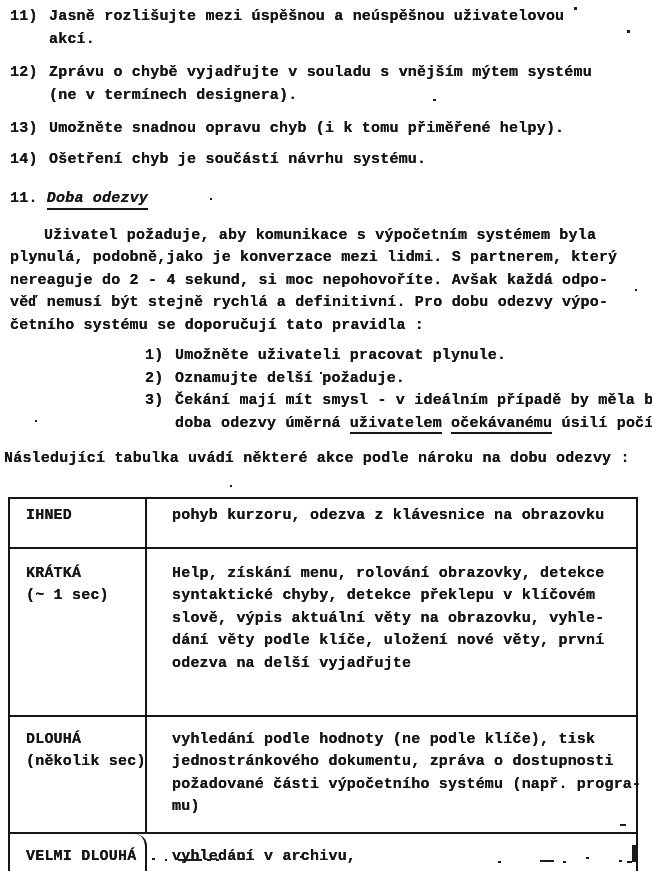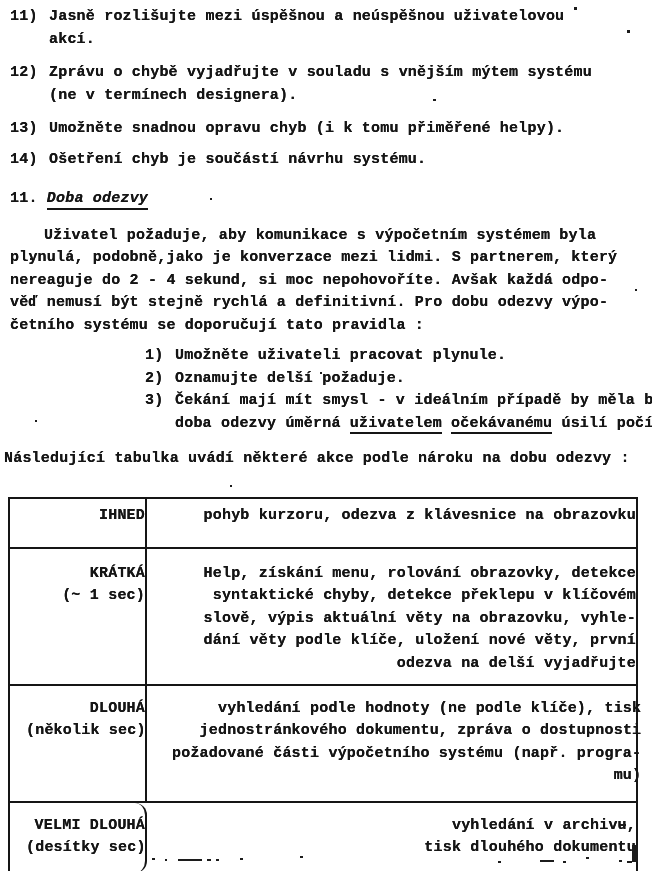--- a/index.html
+++ b/index.html
@@ -44,27 +44,27 @@
   .intro { margin-left:4px; margin-top:13px; line-height:22.5px; white-space:nowrap; }
 
   
   .rtable {
     margin-left:8px; margin-top:26px;
     width:630px;
     border:2px solid #151515;
     border-bottom:none;
     box-sizing:border-box;
   }
-  .trow { display:flex; box-sizing:border-box; border-bottom:2px solid #151515;text-align:right; }
+  .trow { display:flex; box-sizing:border-box; border-bottom:2px solid #151515; }
   .trow.last { border-bottom:none; }
   .tcell { box-sizing:border-box; }
   .tcell.term { width:137px; flex:0 0 137px; border-right:2px solid #151515; padding-left:16px; }
   .tcell.desc { flex:1 1 auto; padding-left:25px; overflow:visible; }
   #trow1 { height:50px; }  #trow1 .tcell { padding-top:6px; }
-  #trow2 { height:137px; } #trow2 .tcell { padding-top:14px; }
+  #trow2 { height:168px; } #trow2 .tcell { padding-top:14px; }
   #trow3 { height:117px; } #trow3 .tcell { padding-top:12px; }
   #trow4 { height:70px; }  #trow4 .tcell { padding-top:12px;border-radius:12px; }
 
   
   .speck { position:absolute; background:#1c1c1c; }
 </style>
 </head>
 <body>
 
 <div class="doc">

